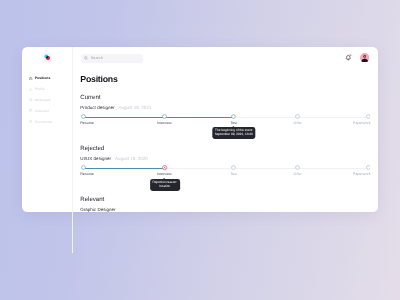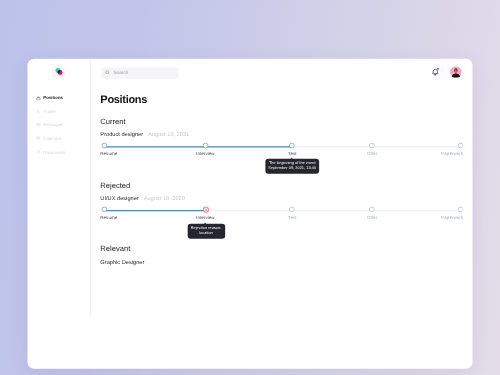--- a/index.html
+++ b/index.html
@@ -2,21 +2,21 @@
 <html><head>
 <meta charset="utf-8">
 <style>
   html,body{margin:0;padding:0;}
   body{width:400px;height:300px;overflow:hidden;
     font-family:"Liberation Sans", sans-serif;
     -webkit-font-smoothing:antialiased;
     text-rendering:geometricPrecision;
     background:linear-gradient(100deg,#bcc2ea 0%,#c2c5ea 26%,#d2d1e8 60%,#e4dde9 100%);}
 
-  .card{position:absolute;left:21.8px;top:47px;width:356.7px;height:248px;background:#ffffff;
+  .card{position:absolute;left:21.8px;top:47px;width:356.7px;height:165px;background:#ffffff;
     border-radius:5.2px;
     box-shadow:0 3px 14px rgba(90,80,150,0.10);}
 
   
   .sidebar{position:absolute;left:0;top:0;width:51px;height:205.5px;box-sizing:border-box;
     border-right:1px solid #f2f1f5;}
   .logo-bg{position:absolute;left:20.2px;top:5.7px;width:9.8px;height:9.9px;border-radius:2.6px;background:#fdf4f6;}
   .logo{position:absolute;left:22.4px;top:7.4px;width:6.4px;height:6.4px;}
   .nav{position:absolute;left:0;top:26px;width:51px;}
   .nav-item{display:flex;align-items:center;height:10.8px;padding-left:7.5px;box-sizing:border-box;}

